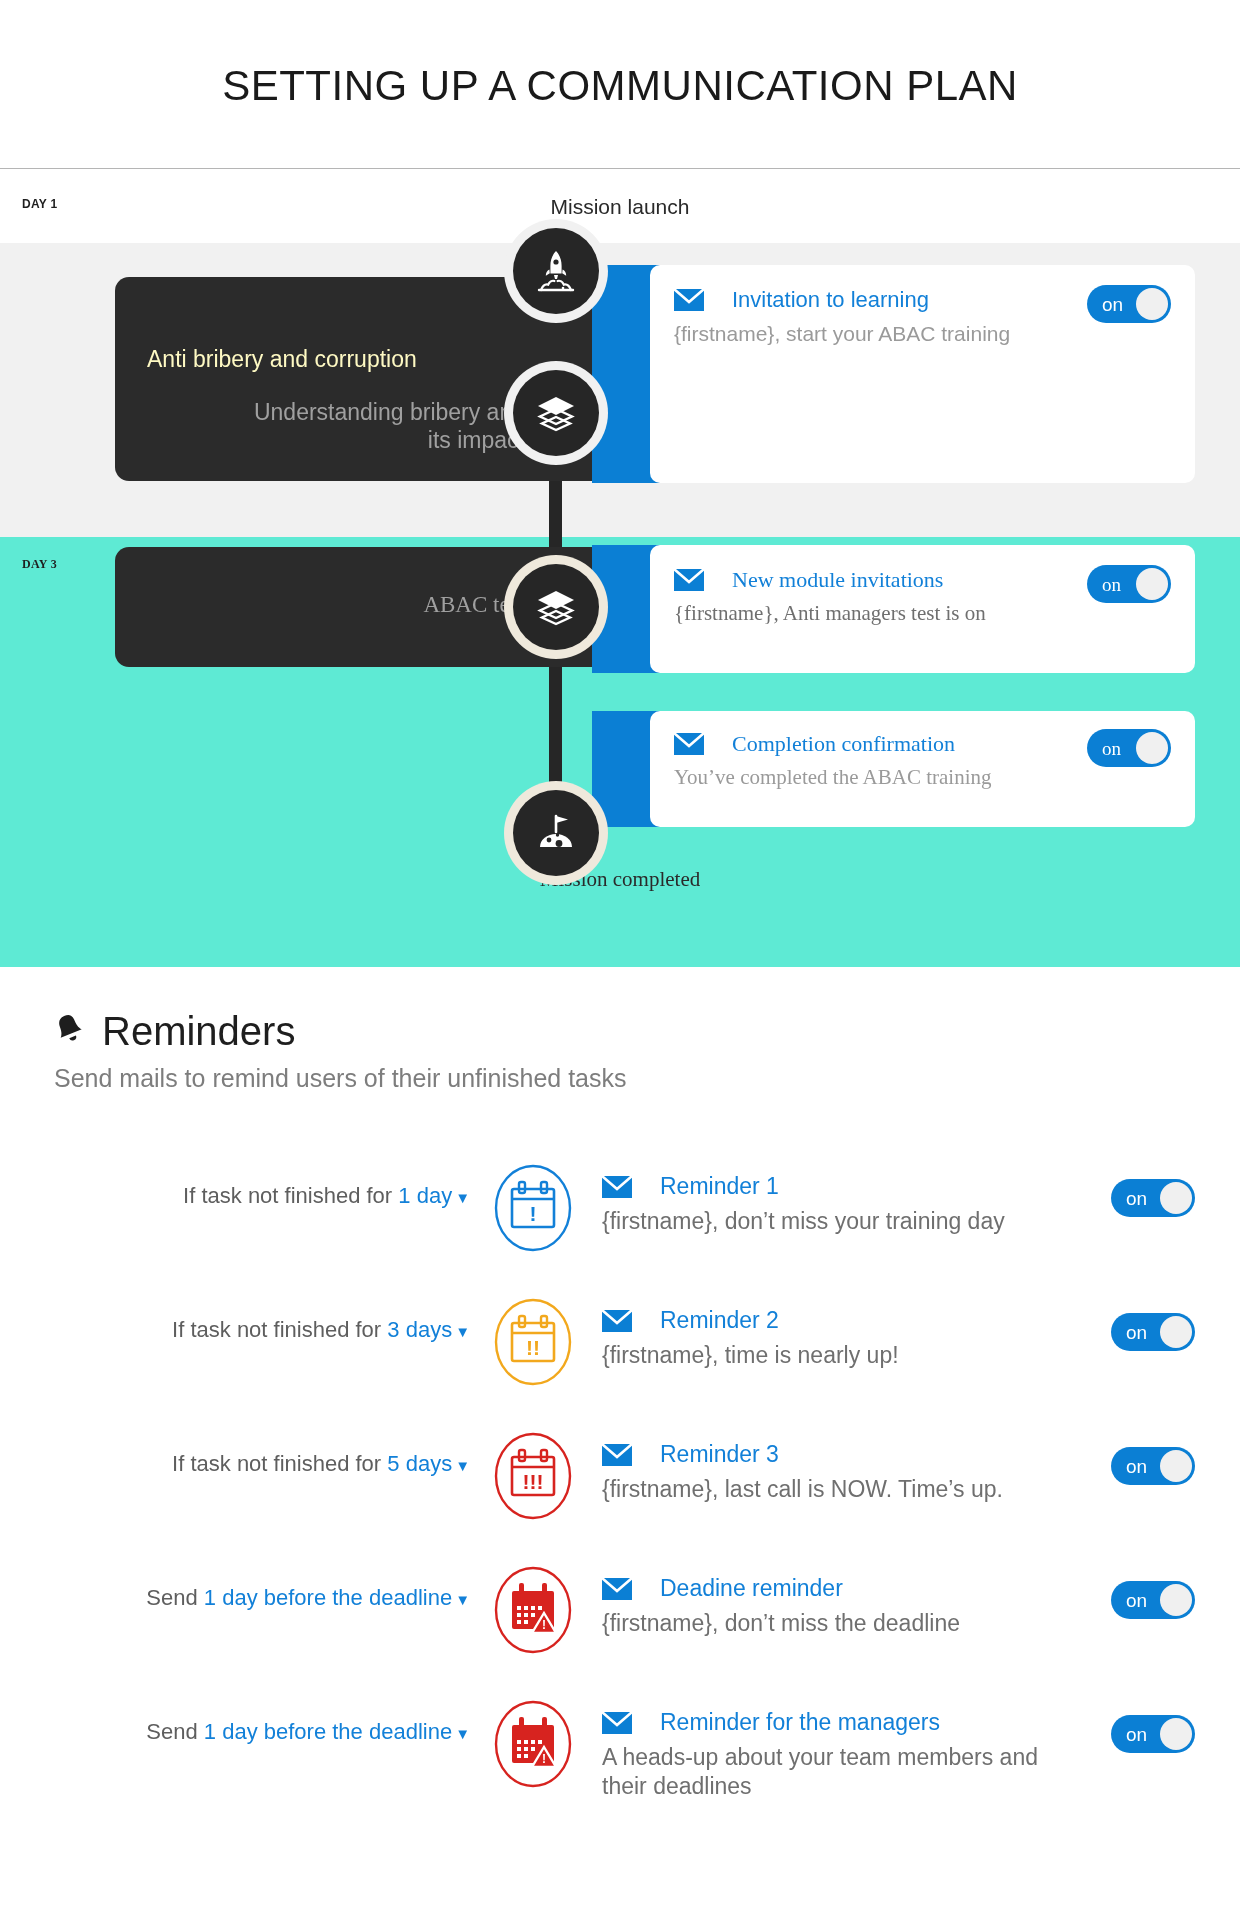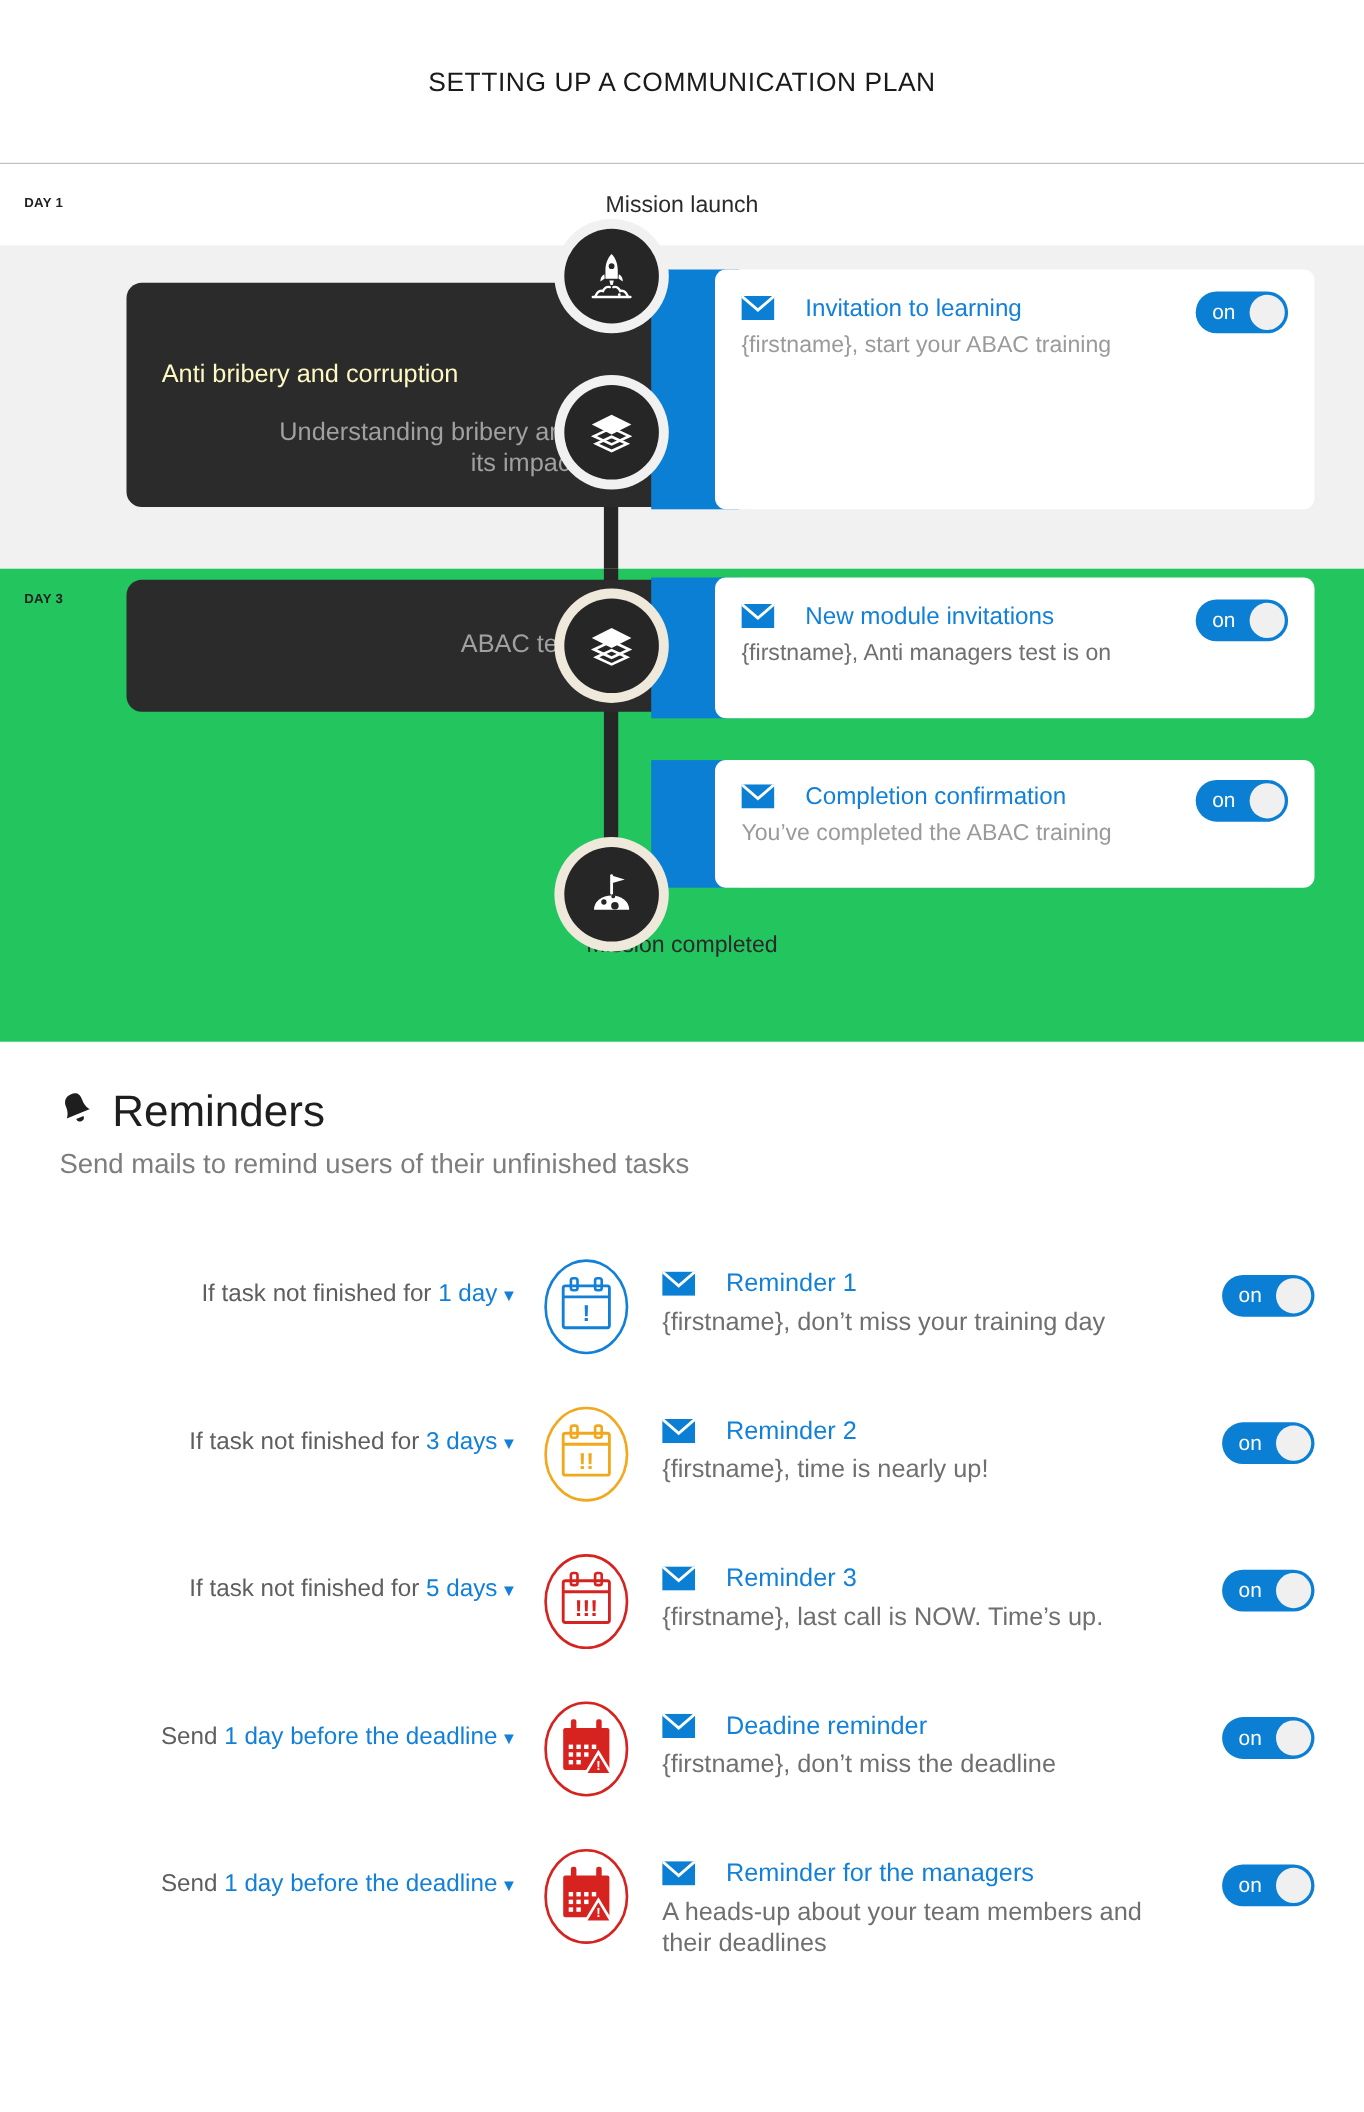--- a/index.html
+++ b/index.html
@@ -7,38 +7,38 @@
     width: 1240px;
     background: #ffffff;
     font-family: "Liberation Sans", sans-serif;
     color: #333;
   }
   body { position: relative; width: 1240px; min-height: 1920px; overflow-x: hidden; }
 
   
   .page-title {
     text-align: center;
-    font-size: 24px;
+    font-size: 42px;
     font-weight: 400;
     letter-spacing: 0.5px;
     color: #1a1a1a;
     padding-top: 62px;
     padding-bottom: 0;
   }
   .title-rule {
     margin-top: 58px;
     border-top: 1px solid #b5b5b5;
     width: 100%;
   }
 
   
   .timeline { position: relative; }
   .day-band { position: relative; }
   .band-day1 { background: #f1f1f1; }
-  .band-day3 { background: #22c55e; }
+  .band-day3 { background: #5eead4; font-family: Liberation Serif, serif; }
   .band-pre  { background: #ffffff; }
 
   .day-label {
     position: absolute;
     left: 22px;
     font-size: 12px;
     font-weight: bold;
     color: #1f1f1f;
     letter-spacing: 0.3px;
   }

